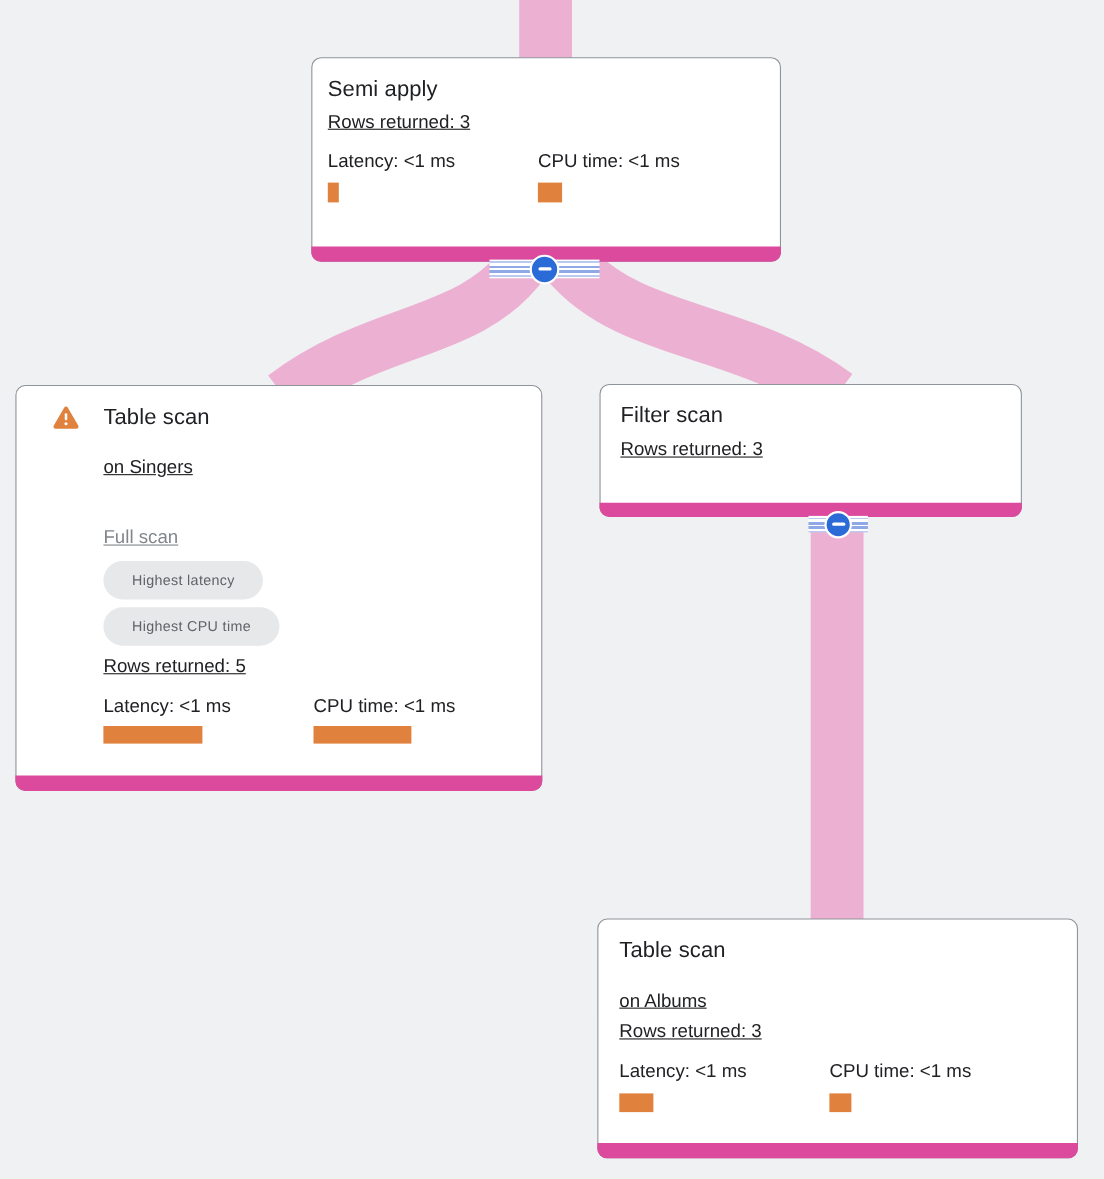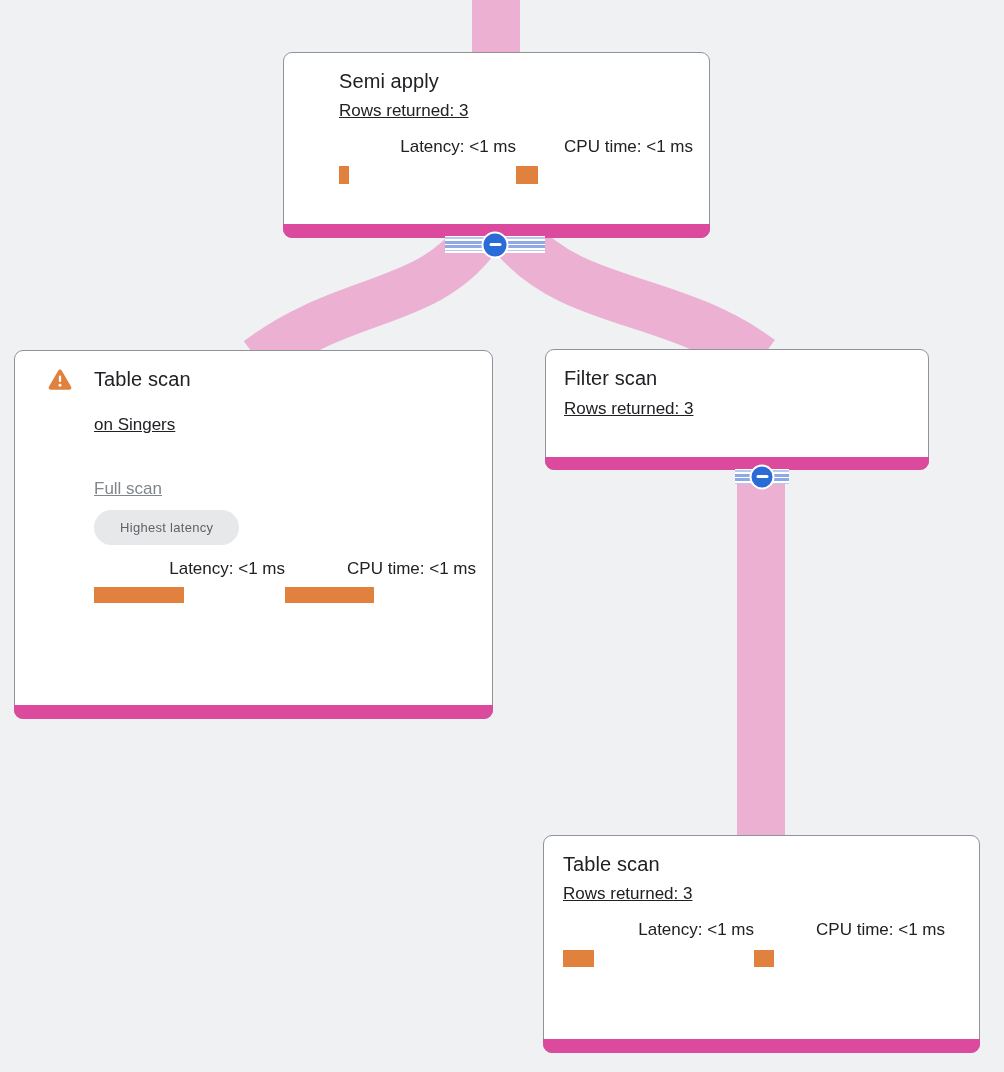--- a/index.html
+++ b/index.html
@@ -15,21 +15,21 @@
 
   
   .node{
     position:absolute;z-index:2;box-sizing:border-box;
     background:#ffffff;border:1px solid #8f949a;border-radius:9px;
   }
   .node-footer{
     position:absolute;left:-1px;right:-1px;bottom:-1px;height:14px;
     background:#dc4a9d;border-radius:0 0 9px 9px;
   }
-  .node-semi   {left:283px;top:52px; width:427px;height:186px;padding-left:41px;}
+  .node-semi   {left:283px;top:52px; width:427px;height:186px;}
   .node-singers{left:14px; top:350px;width:479px;height:369px;}
   .node-filter {left:545px;top:349px;width:384px;height:121px;}
   .node-filter .node-footer{height:13px;}
   .node-albums {left:543px;top:835px;width:437px;height:218px;}
 
   .node-body{padding:15px 16px 0 14px;}
   .node-filter .node-body{padding-left:18px;}
   .node-albums .node-body{padding-left:19px;}
 
   .node-title{
@@ -46,21 +46,21 @@
 
   .chips{margin-top:9px;}
   .chip{
     display:block;width:fit-content;
     background:#e7e8ea;color:#5f6368;border-radius:18px;
     font-size:13px;line-height:35px;height:35px;
     padding:0 26px;margin-bottom:7px;letter-spacing:.3px;
   }
 
   .metrics{display:flex;margin-top:12px;}
-  .metric{width:191px;text-align:right;}
+  .metric{width:191px;}
   .metric-label{display:block;font-size:17px;line-height:24px;color:#202124;}
   .bar{height:18px;margin-top:7px;background:#e0823d;}
   .node-singers .bar{height:16px;margin-top:6px;}
   .node-albums  .bar{height:17px;margin-top:8px;}
 
   .warn-icon{width:24px;height:21px;flex:0 0 auto;display:block;}
 
   
   .collapse{position:absolute;z-index:3;cursor:pointer;}
   .stripe-band{
@@ -135,21 +135,23 @@
           <rect x="10.85" y="6.6" width="2.3" height="6.4" rx="1.1" fill="#ffffff"></rect>
           <circle cx="12" cy="16.2" r="1.45" fill="#ffffff"></circle>
         </svg>
         <h2 class="node-title">Table scan</h2>
       </div>
       <div class="indent">
         <div class="meta mt8">on Singers</div>
         <div class="meta muted mt4">Full scan</div>
         <div class="chips">
           <span class="chip">Highest latency</span>
+          <span class="chip">Highest CPU time</span>
         </div>
+        <div class="meta mt5">Rows returned: 5</div>
         <div class="metrics">
           <div class="metric">
             <span class="metric-label">Latency: &lt;1 ms</span>
             <div class="bar" style="width:90px"></div>
           </div>
           <div class="metric">
             <span class="metric-label">CPU time: &lt;1 ms</span>
             <div class="bar" style="width:89px"></div>
           </div>
         </div>
@@ -169,20 +171,21 @@
   <div class="collapse collapse-2">
     <div class="stripe-band"></div>
     <div class="collapse-circle">
       <span class="minus"></span>
     </div>
   </div>
 
   <div class="node node-albums">
     <div class="node-body">
       <h2 class="node-title">Table scan</h2>
+      <div class="meta mt8">on Albums</div>
       <div class="meta mt4">Rows returned: 3</div>
       <div class="metrics">
         <div class="metric">
           <span class="metric-label">Latency: &lt;1 ms</span>
           <div class="bar" style="width:31px"></div>
         </div>
         <div class="metric">
           <span class="metric-label">CPU time: &lt;1 ms</span>
           <div class="bar" style="width:20px"></div>
         </div>

